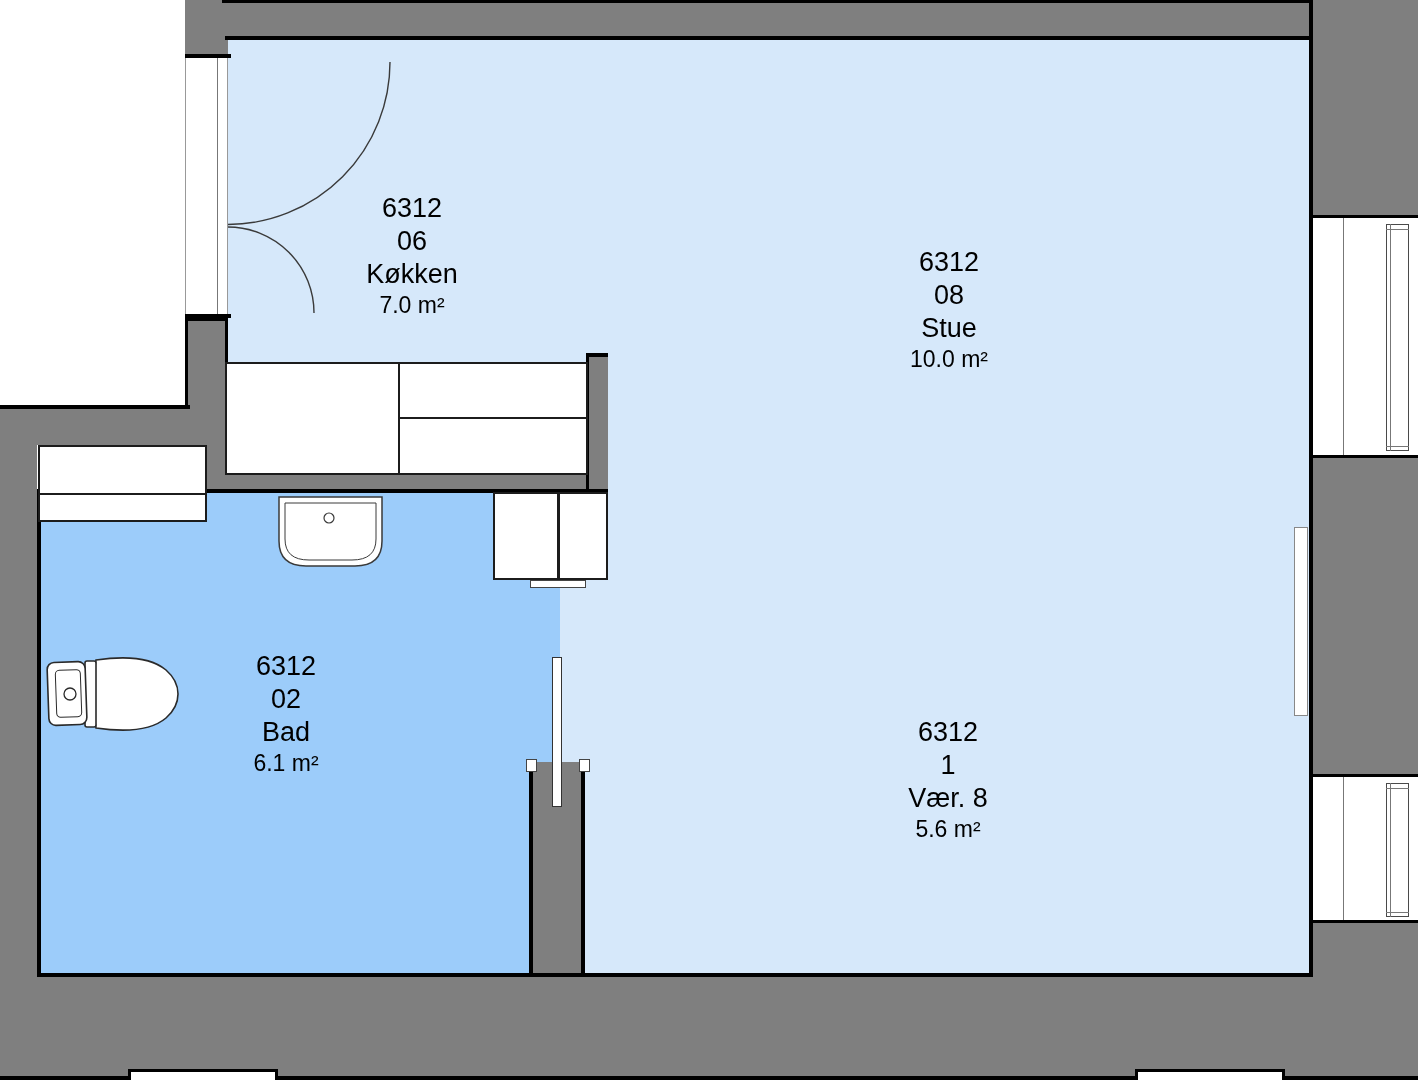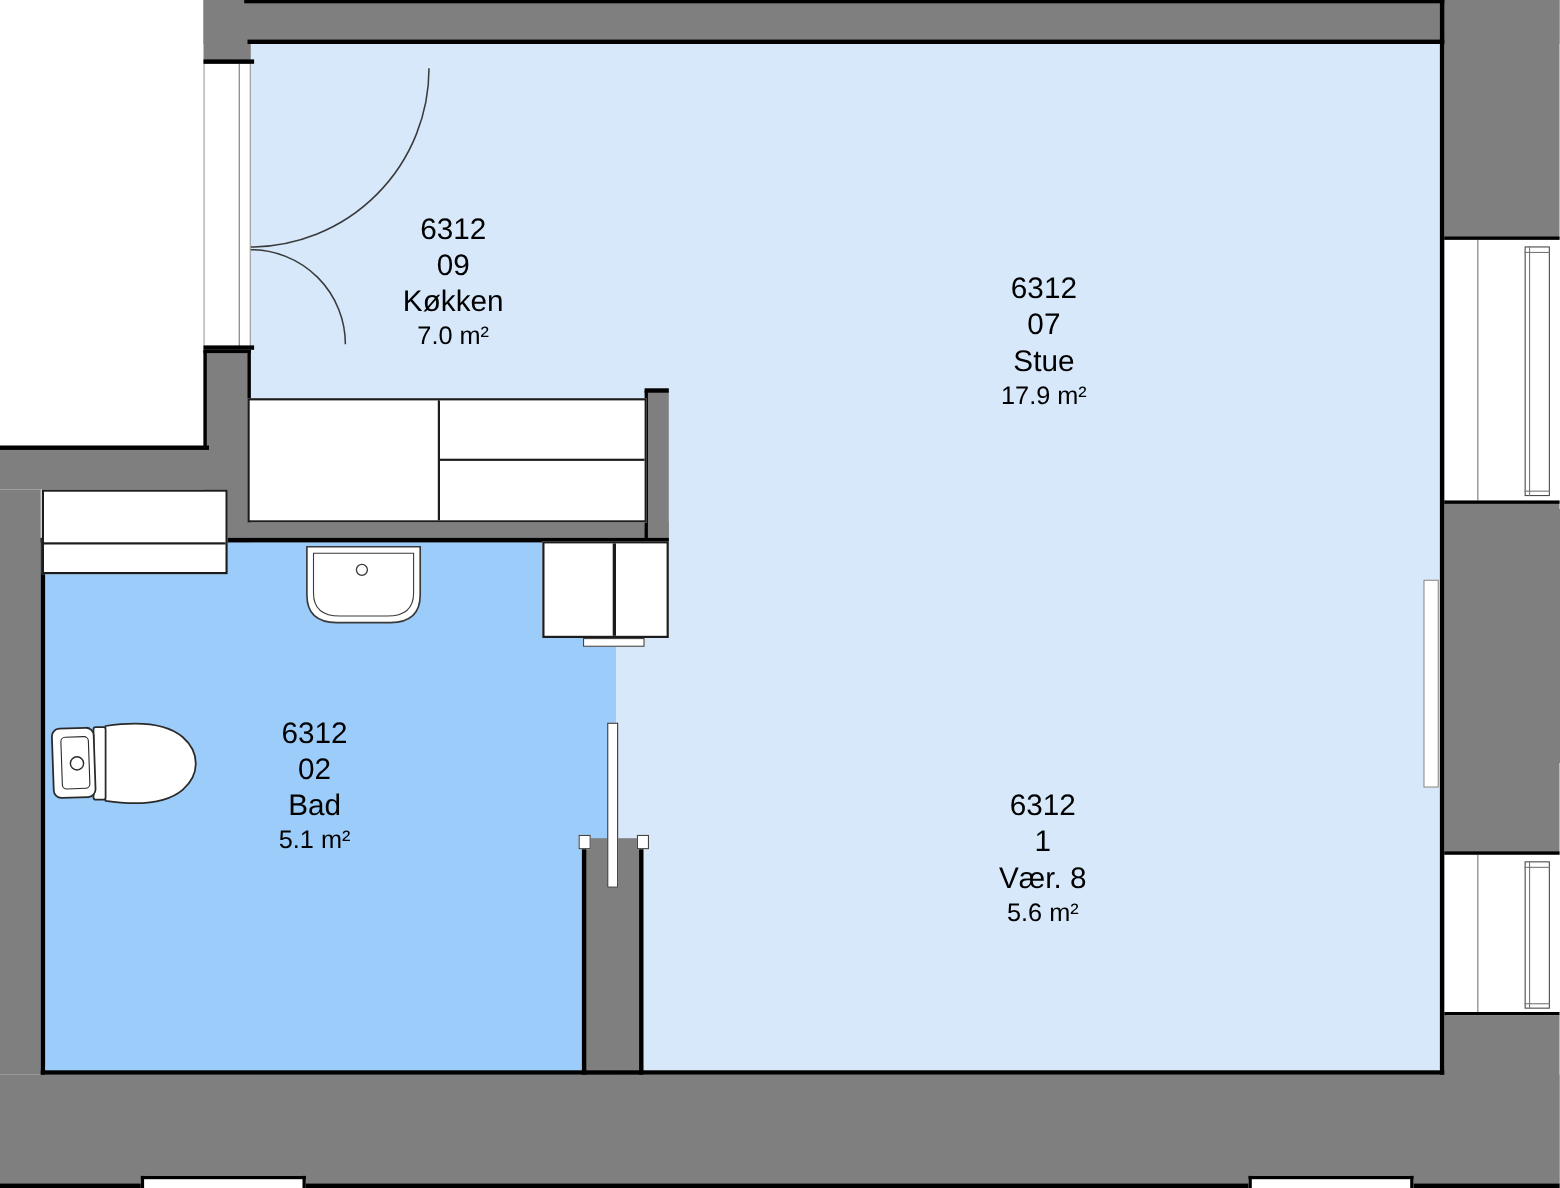--- a/index.html
+++ b/index.html
@@ -114,35 +114,35 @@
       <path stroke-width="1" d="M 285 503 L 376 503 L 376 539 Q 376 560 352 560 L 309 560 Q 285 560 285 539 Z"></path>
       <circle cx="329" cy="518" r="5" stroke-width="1.2"></circle>
     </g>
   </svg>
 
   <div class="abs" style="left:128px;top:1069px;width:150px;height:11px;background:#fff;border:3px solid #000;border-bottom:none;box-sizing:border-box;"></div>
   <div class="abs" style="left:1135px;top:1069px;width:150px;height:11px;background:#fff;border:3px solid #000;border-bottom:none;box-sizing:border-box;"></div>
 
   <div class="room-label" style="left:412px;top:192px;">
     <div>6312</div>
-    <div>09</div>
+    <div>06</div>
     <div>Køkken</div>
     <div class="area">7.0 m²</div>
   </div>
   <div class="room-label" style="left:949px;top:246px;">
     <div>6312</div>
-    <div>07</div>
+    <div>08</div>
     <div>Stue</div>
-    <div class="area">17.9 m²</div>
+    <div class="area">10.0 m²</div>
   </div>
   <div class="room-label" style="left:286px;top:650px;">
     <div>6312</div>
     <div>02</div>
     <div>Bad</div>
-    <div class="area">5.1 m²</div>
+    <div class="area">6.1 m²</div>
   </div>
   <div class="room-label" style="left:948px;top:716px;">
     <div>6312</div>
     <div>1</div>
     <div>Vær. 8</div>
     <div class="area">5.6 m²</div>
   </div>
 
 </div>
 

